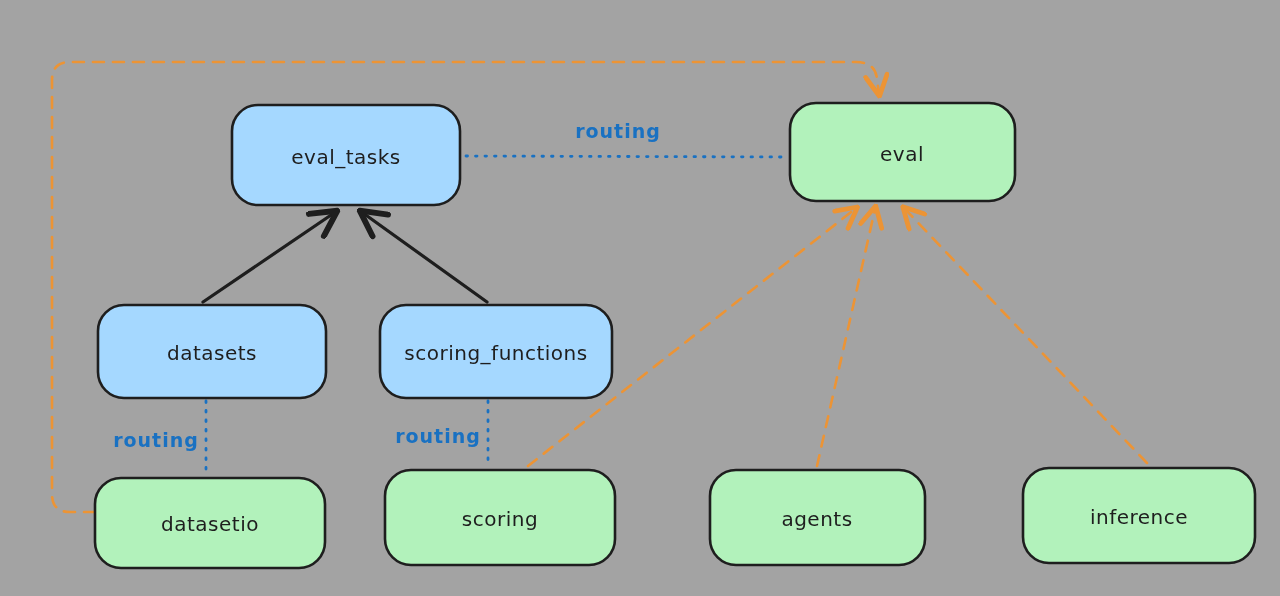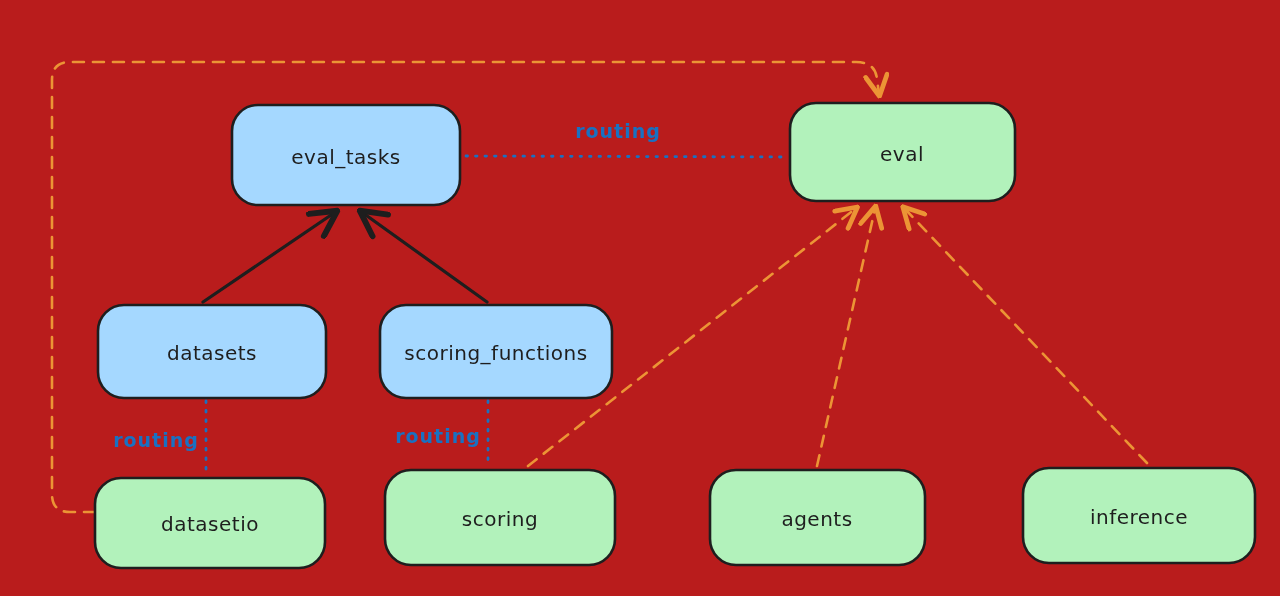--- a/index.html
+++ b/index.html
@@ -1,16 +1,16 @@
 <!DOCTYPE html>
 <html style="--ink: #1e1e1e; --edge_black: #1e1e1e; --edge_blue: #1971c2; --edge_orange: #ec9435; --node_blue: #a5d8ff; --node_green: #b2f2bb; --background: #ffffff;"><head>
 <meta charset="utf-8">
 <style>
   html,body{margin:0;padding:0;background:#ffffff;width:1280px;height:596px;overflow:hidden;}
-  .canvas-wrap{position:relative;width:1280px;height:596px;background:#b91c1c;}
+  .canvas-wrap{position:relative;width:1280px;height:596px;background:#a3a3a3;}
   svg{display:block;}
   text{
     font-family:"DejaVu Sans","Liberation Sans",sans-serif;
     fill:var(--ink);
     font-size:20px;
     letter-spacing:0.5px;
   }
   .node-box{
     stroke:var(--ink);
     stroke-width:2.6;

